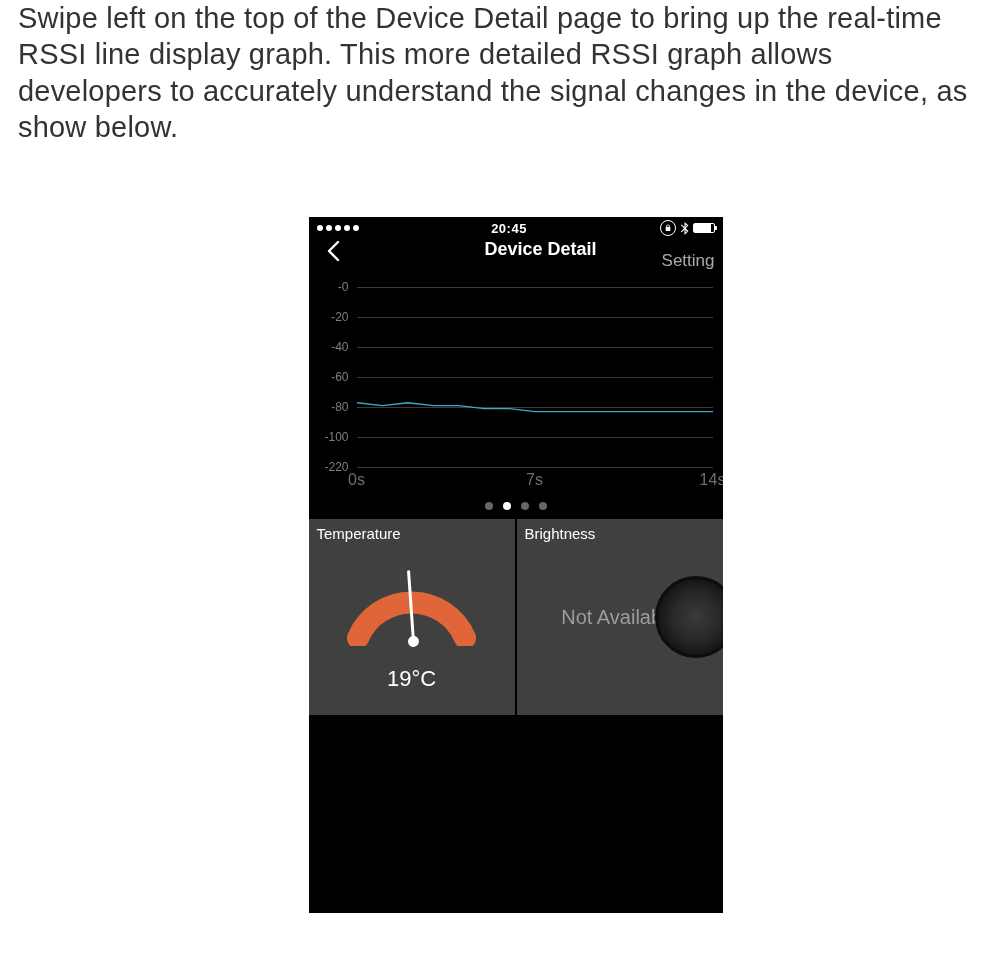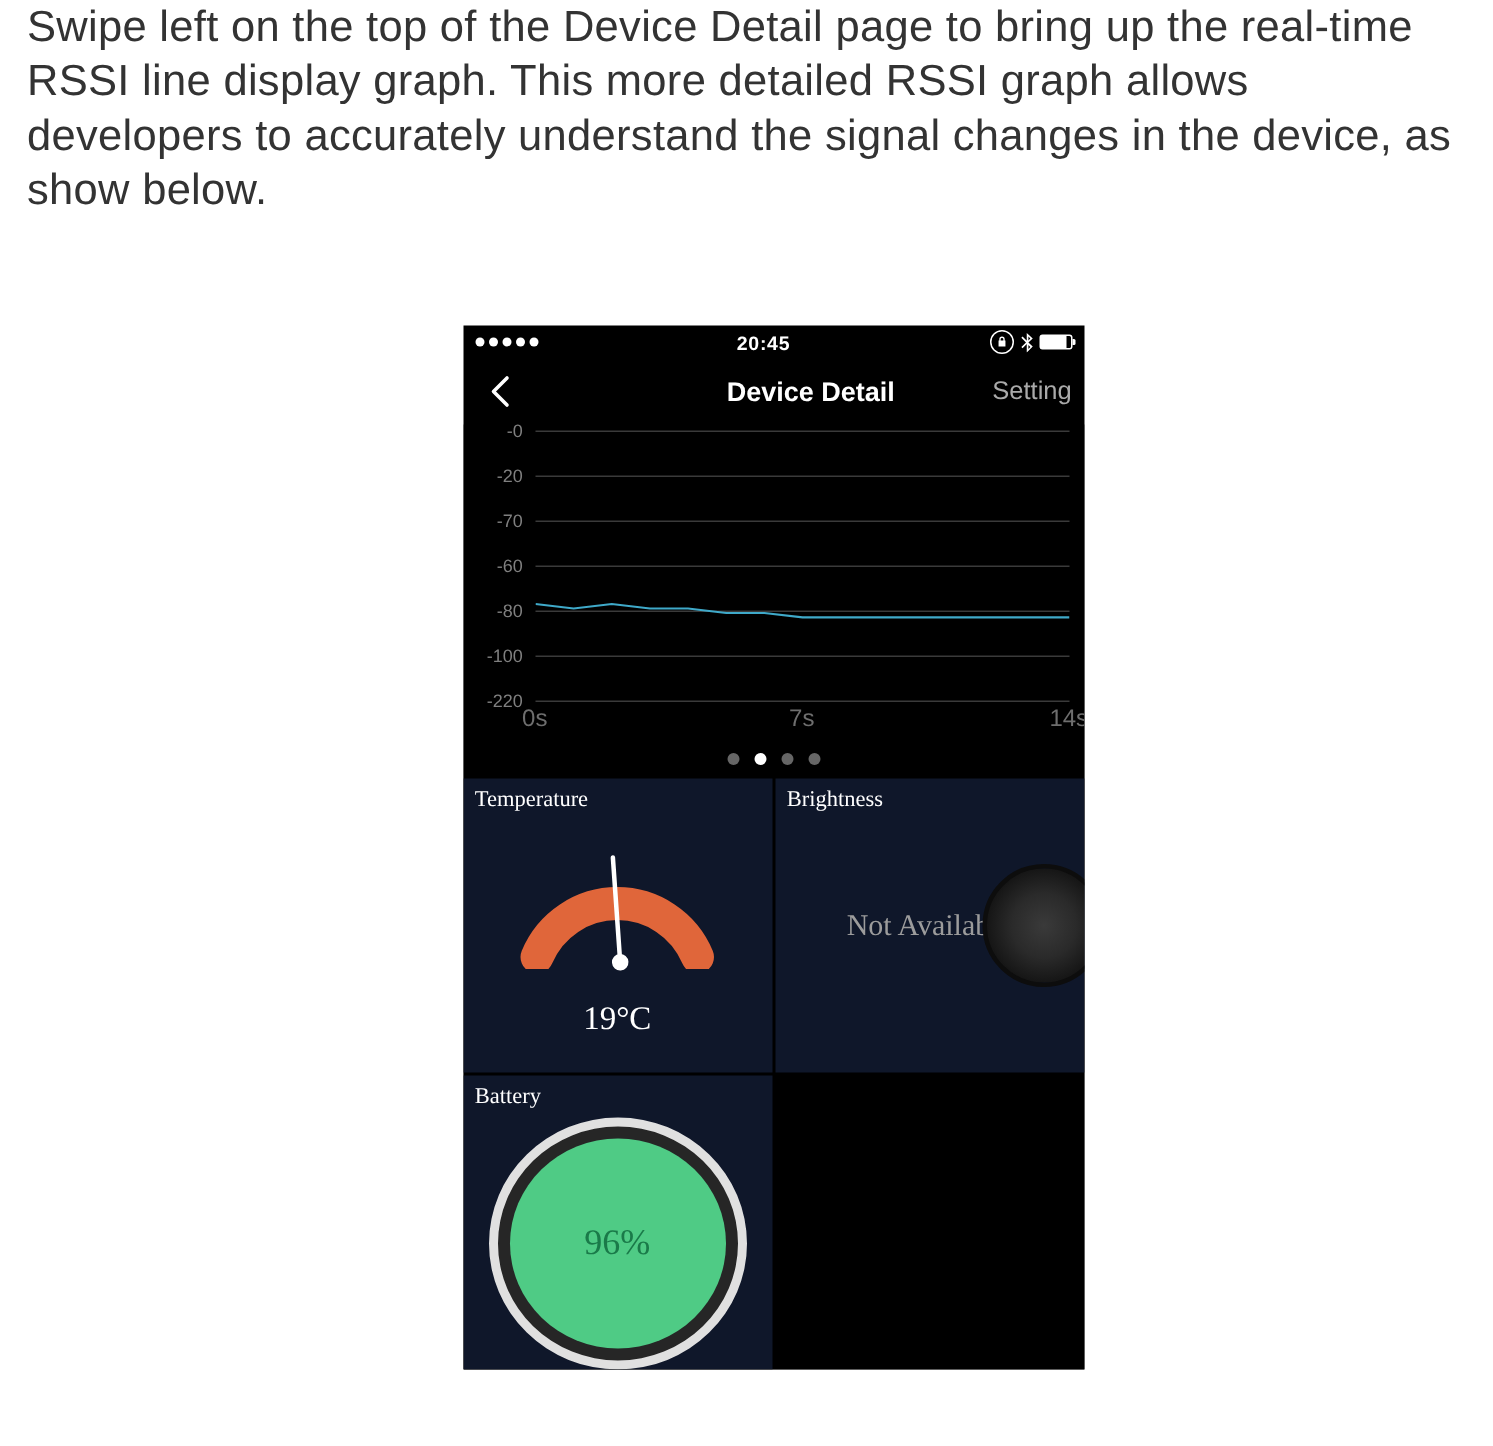--- a/index.html
+++ b/index.html
@@ -13,41 +13,41 @@
   .dots { display:flex; gap:3px; }
   .dots span { width:6px; height:6px; border-radius:50%; background:#fff; display:block; }
   .sb-time { font-weight:600; letter-spacing:.5px; }
   .sb-right svg { display:block; }
   .lock-ring { width:16px; height:16px; border:1.5px solid #fff; border-radius:50%; display:flex; align-items:center; justify-content:center; }
   .lock-ring svg { }
   .batt { width:22px; height:10px; border:1px solid #fff; border-radius:2px; position:relative; }
   .batt::after { content:""; position:absolute; right:-3px; top:2px; width:2px; height:4px; background:#fff; border-radius:0 1px 1px 0; }
   .batt-fill { height:100%; background:#fff; }
   
-  .nav-bar { height:44px; display:flex; align-items:center; position:relative; color:#fff; }
+  .nav-bar { height:44px; display:flex; align-items:flex-start; position:relative; color:#fff; }
   .back { width:50px; display:flex; align-items:center; justify-content:center; }
   .nav-center { flex:1; text-align:center; }
   .nav-title { font-size:18px; font-weight:700; color:#fff; }
   .nav-setting { position:absolute; right:8px; top:50%; transform:translateY(-50%); font-size:17px; color:#aaa; }
   
   .chart-area { height:210px; background:#000; position:relative; padding:4px 8px 0 8px; }
   .chart-grid { position:absolute; left:48px; right:10px; top:4px; bottom:26px; }
   .gridline { position:absolute; left:0; right:0; height:1px; background:#3a3a3a; }
   .y-labels { position:absolute; left:0; top:4px; bottom:26px; width:44px; }
   .y-labels span { position:absolute; right:4px; transform:translateY(-50%); color:#7f7f7f; font-size:12px; }
   .x-labels { position:absolute; left:48px; right:10px; bottom:6px; height:16px; }
   .x-labels span { position:absolute; color:#6e6e6e; font-size:16px; transform:translateX(-50%); }
   .rssi-line { position:absolute; left:48px; right:10px; top:4px; bottom:26px; pointer-events:none; }
   
   .page-dots { height:26px; display:flex; align-items:center; justify-content:center; gap:10px; background:#000; }
   .page-dots span { width:8px; height:8px; border-radius:50%; background:#666; }
   .page-dots span.active { background:#fff; }
   
   .tiles { flex:1; background:#000; display:grid; grid-template-columns:1fr 1fr; grid-template-rows:1fr 1fr; gap:2px; }
-  .tile { background:#0f172a; position:relative; overflow:hidden;font-family:Liberation Serif, serif; }
+  .tile { background:#404040; position:relative; overflow:hidden; }
   .tile-label { position:absolute; top:6px; left:8px; font-size:15px; color:#fff; }
   .tile-body { position:absolute; inset:0; display:flex; align-items:center; justify-content:center; flex-direction:column; }
   .na { font-size:20px; color:#9c9c9c; }
   
   .gauge { width:155px; height:90px; position:relative; margin-top:14px; }
   .needle { position:absolute; left:50%; bottom:4px; width:3px; height:72px; background:#fff; transform-origin:bottom center; transform:rotate(-4deg); border-radius:2px; }
   .needle::after { content:""; position:absolute; bottom:-5px; left:-4px; width:11px; height:11px; background:#fff; border-radius:50%; }
   .temp-val { color:#fff; font-size:22px; margin-top:20px; font-weight:300; }
   
   .knob { position:absolute; right:0; top:50%; transform:translate(14px,-50%); width:82px; height:82px; border-radius:50%; background:radial-gradient(circle at 50% 50%, #3a3a3a 0%, #2a2a2a 40%, #161616 70%, #060606 100%); border:3px solid #0d0d0d; }
@@ -97,21 +97,21 @@
           </svg>
       </div>
       <div class="nav-center"><span class="nav-title">Device Detail</span></div>
       <div class="nav-setting">Setting</div>
     </div>
 
     <div class="chart-area">
       <div class="y-labels" id="ylabels">
           <span style="top: 0%;">-0</span>
           <span style="top: 16.6667%;">-20</span>
-          <span style="top: 33.3333%;">-70</span>
+          <span style="top: 33.3333%;">-40</span>
           <span style="top: 50%;">-60</span>
           <span style="top: 66.6667%; margin-left: 28px;">-80</span>
           <span style="top: 83.3333%;">-100</span>
           <span style="top: 100%;">-220</span>
         </div>
       <div class="chart-grid" id="gridlines">
           <div class="gridline" style="top: 0%;"></div>
           <div class="gridline" style="top: 16.6667%;"></div>
           <div class="gridline" style="top: 33.3333%;"></div>
           <div class="gridline" style="top: 50%;"></div>
@@ -152,28 +152,18 @@
       </div>
 
       <div class="tile">
         <div class="tile-label">Brightness</div>
         <div class="tile-body">
           <span class="na">Not Available</span>
         </div>
         <div class="knob"></div>
       </div>
 
-      <div class="tile">
-        <div class="tile-label">Battery</div>
-        <div class="tile-body">
-          <div class="batt-circle-wrap">
-            <div class="batt-fill-circle" id="battfill" style="background: rgb(79, 203, 133);">
-              <span class="batt-pct">96%</span>
-            </div>
-          </div>
-        </div>
-      </div>
 
 
     </div>
 
   </div>
 </div>
 
 </body></html>

